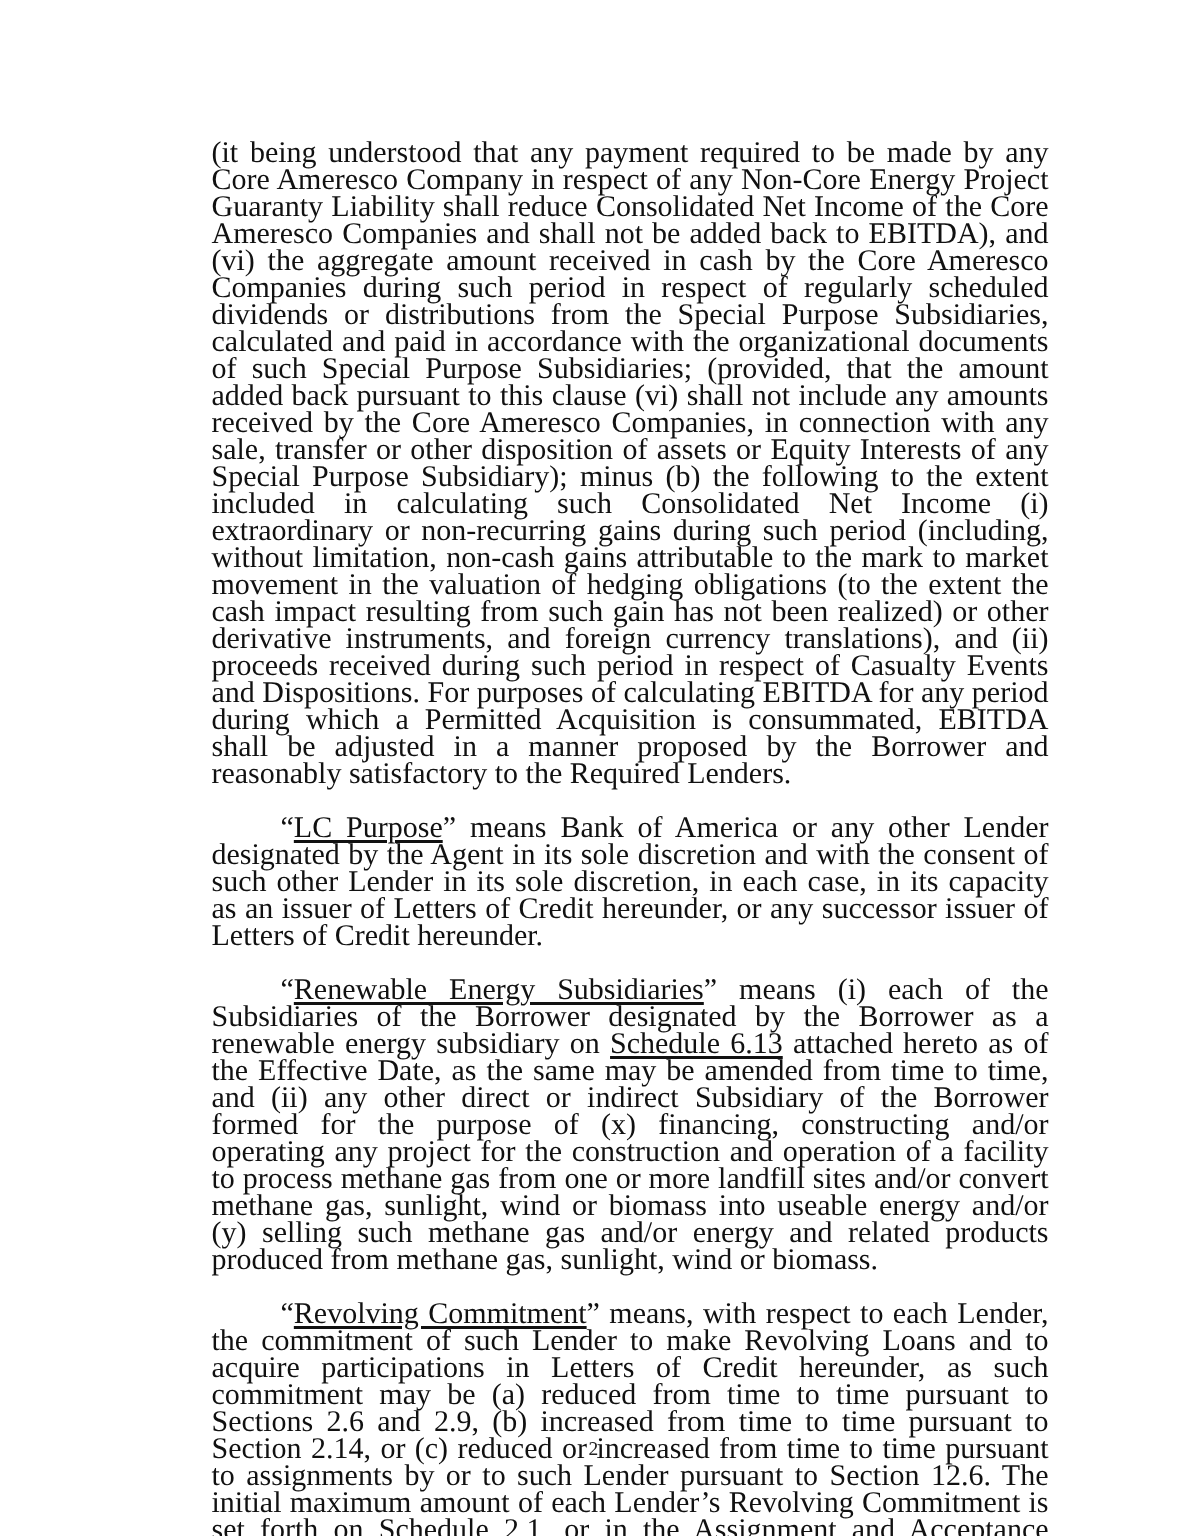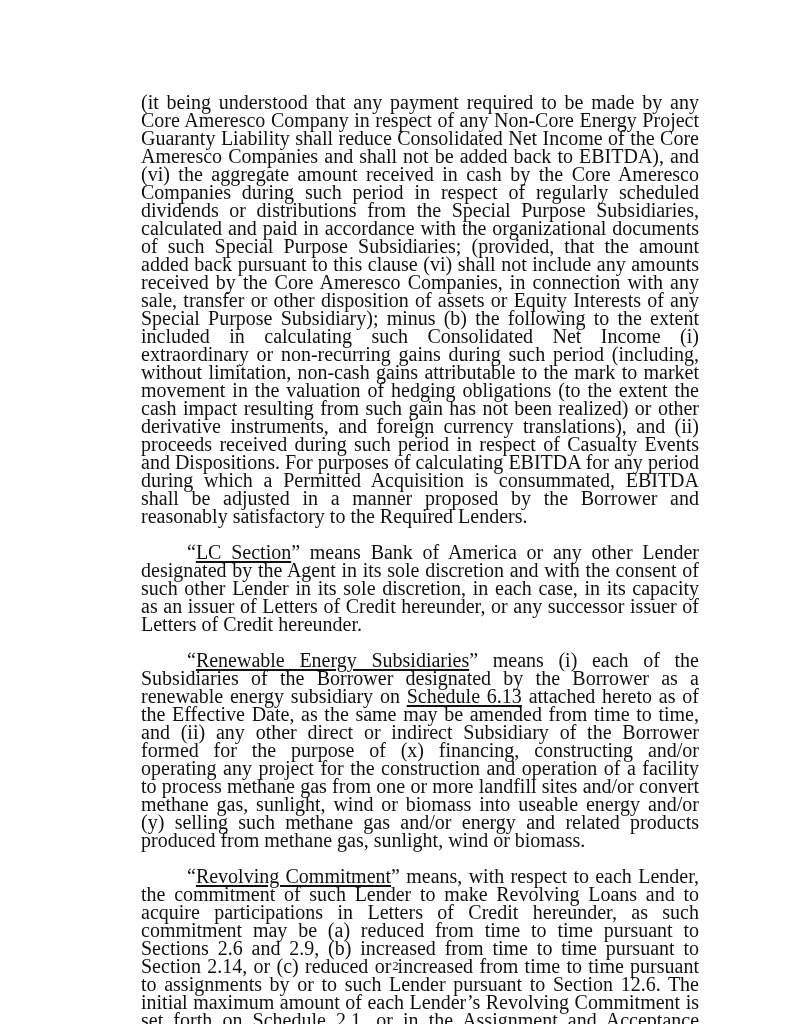--- a/index.html
+++ b/index.html
@@ -24,20 +24,20 @@
     font-family: "Liberation Serif", "DejaVu Serif", serif;
     font-size: 13px; color: #222;
   }
 </style>
 </head>
 <body>
 
 <div class="page">
   <p class="para">(it being understood that any payment required to be made by any Core Ameresco Company in respect of any Non-Core Energy Project Guaranty Liability shall reduce Consolidated Net Income of the Core Ameresco Companies and shall not be added back to EBITDA), and (vi) the aggregate amount received in cash by the Core Ameresco Companies during such period in respect of regularly scheduled dividends or distributions from the Special Purpose Subsidiaries, calculated and paid in accordance with the organizational documents of such Special Purpose Subsidiaries; (provided, that the amount added back pursuant to this clause (vi) shall not include any amounts received by the Core Ameresco Companies, in connection with any sale, transfer or other disposition of assets or Equity Interests of any Special Purpose Subsidiary); minus (b) the following to the extent included in calculating such Consolidated Net Income (i) extraordinary or non-recurring gains during such period (including, without limitation, non-cash gains attributable to the mark to market movement in the valuation of hedging obligations (to the extent the cash impact resulting from such gain has not been realized) or other derivative instruments, and foreign currency translations), and (ii) proceeds received during such period in respect of Casualty Events and Dispositions. For purposes of calculating EBITDA for any period during which a Permitted Acquisition is consummated, EBITDA shall be adjusted in a manner proposed by the Borrower and reasonably satisfactory to the Required Lenders.</p>
 
-  <p class="para indent"><span>“</span><span class="u">LC Section</span><span>” means Bank of America or any other Lender designated by the Agent in its sole discretion and with the consent of such other Lender in its sole discretion, in each case, in its capacity as an issuer of Letters of Credit hereunder, or any successor issuer of Letters of Credit hereunder.</span></p>
+  <p class="para indent"><span>“</span><span class="u">LC Purpose</span><span>” means Bank of America or any other Lender designated by the Agent in its sole discretion and with the consent of such other Lender in its sole discretion, in each case, in its capacity as an issuer of Letters of Credit hereunder, or any successor issuer of Letters of Credit hereunder.</span></p>
 
   <p class="para indent"><span>“</span><span class="u">Renewable Energy Subsidiaries</span><span>” means (i) each of the Subsidiaries of the Borrower designated by the Borrower as a renewable energy subsidiary on </span><span class="u">Schedule 6.13</span><span> attached hereto as of the Effective Date, as the same may be amended from time to time, and (ii) any other direct or indirect Subsidiary of the Borrower formed for the purpose of (x) financing, constructing and/or operating any project for the construction and operation of a facility to process methane gas from one or more landfill sites and/or convert methane gas, sunlight, wind or biomass into useable energy and/or (y) selling such methane gas and/or energy and related products produced from methane gas, sunlight, wind or biomass.</span></p>
 
   <p class="para indent"><span>“</span><span class="u">Revolving Commitment</span><span>” means, with respect to each Lender, the commitment of such Lender to make Revolving Loans and to acquire participations in Letters of Credit hereunder, as such commitment may be (a) reduced from time to time pursuant to Sections 2.6 and 2.9, (b) increased from time to time pursuant to Section 2.14, or (c) reduced or increased from time to time pursuant to assignments by or to such Lender pursuant to Section 12.6. The initial maximum amount of each Lender’s Revolving Commitment is set forth on </span><span class="u">Schedule 2.1</span><span>, or in the Assignment and Acceptance pursuant to which such Lender shall have assumed its Revolving Commitment, as applicable. The aggregate original maximum amount of the Revolving Commitments is (i) equal to $60,000,000 as of the Effective Time, (ii) equal to $75,000,000 as of the Revolving Amendment Effective Time, and (iii) equal to $85,000,000 as of the Amendment No. 8 Effective Time.</span></p>
 </div>
 
 <div class="page-number">2</div>
 
 </body></html>

